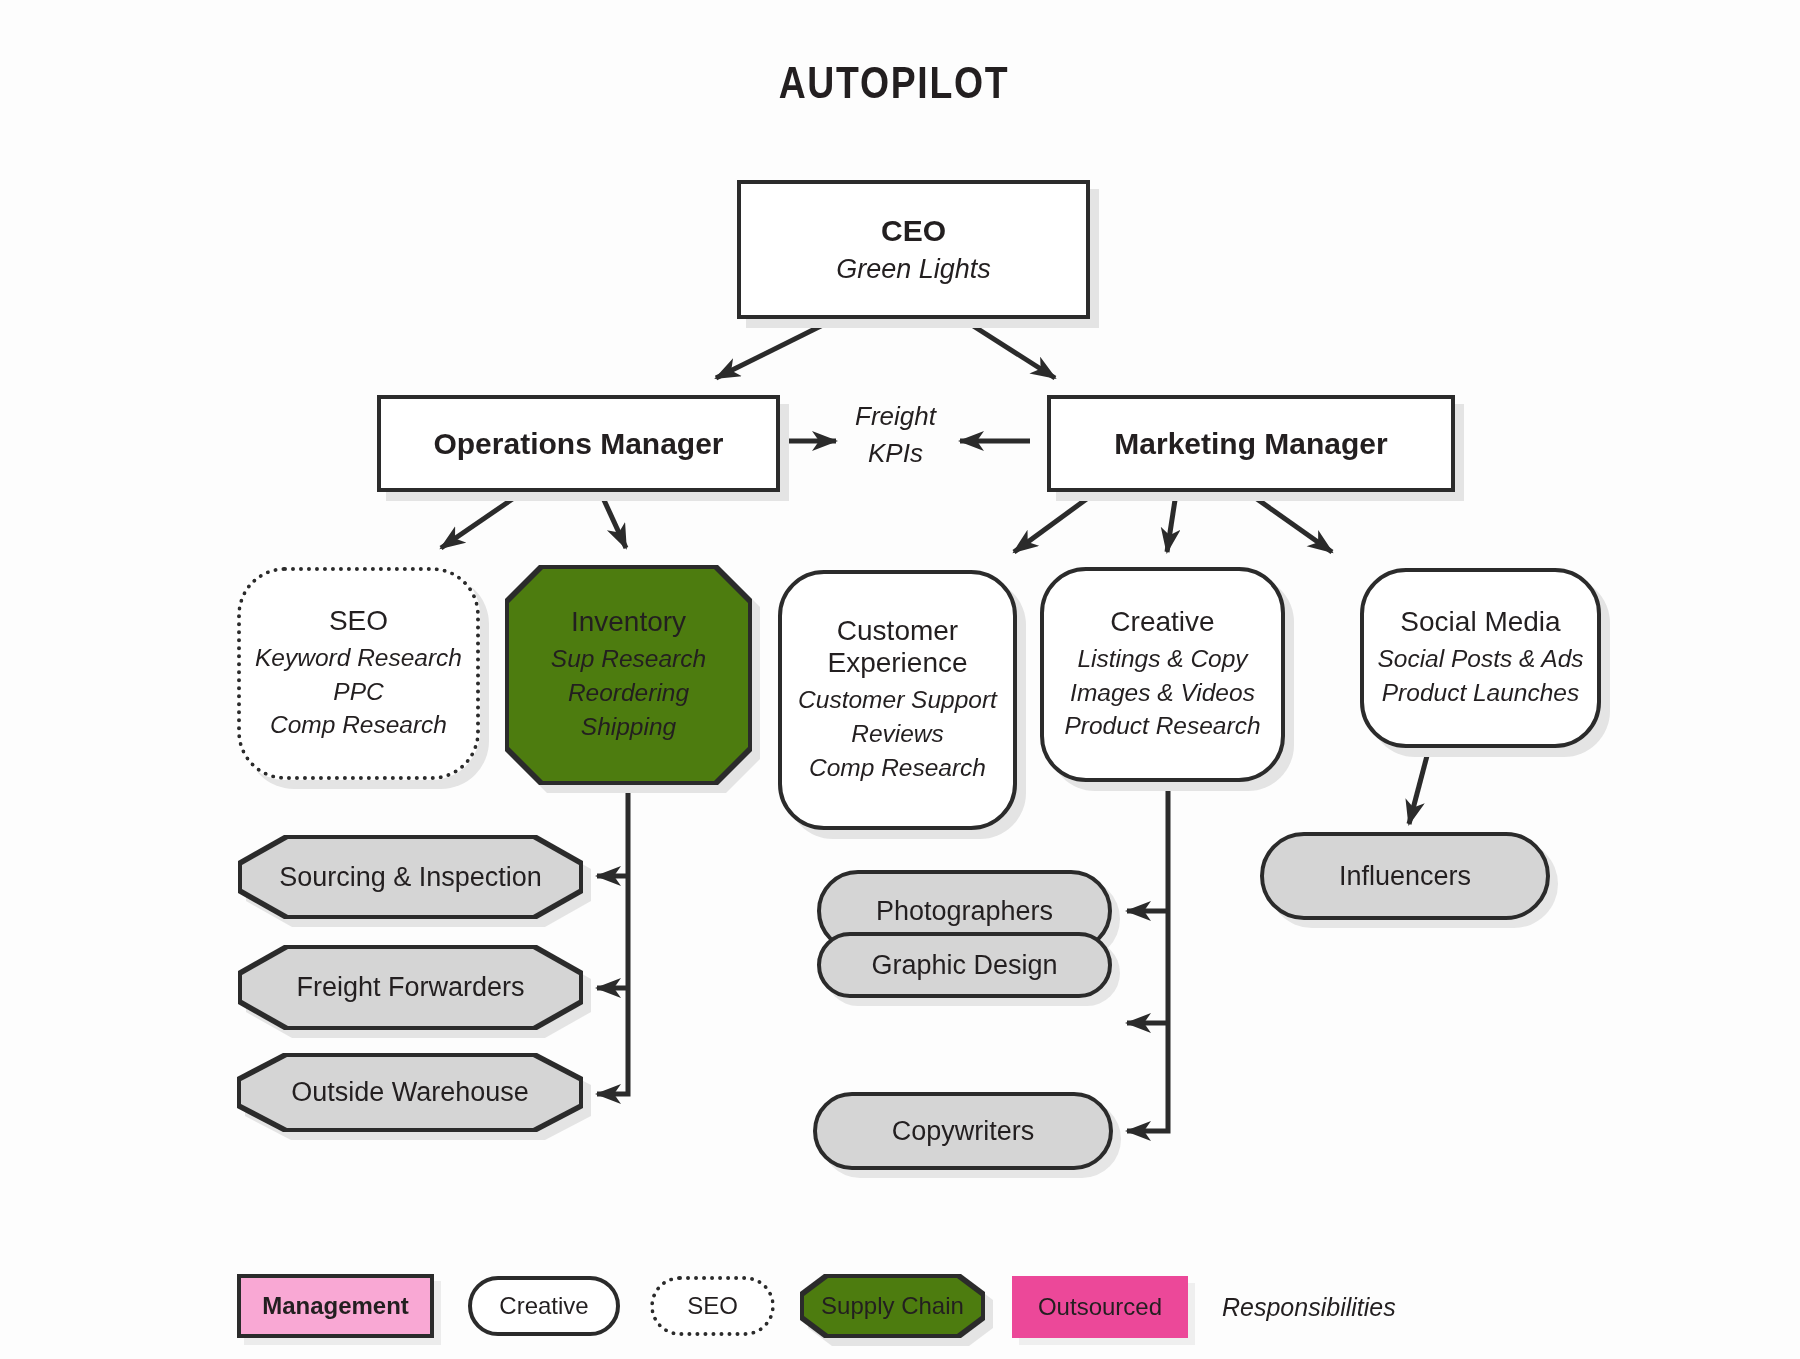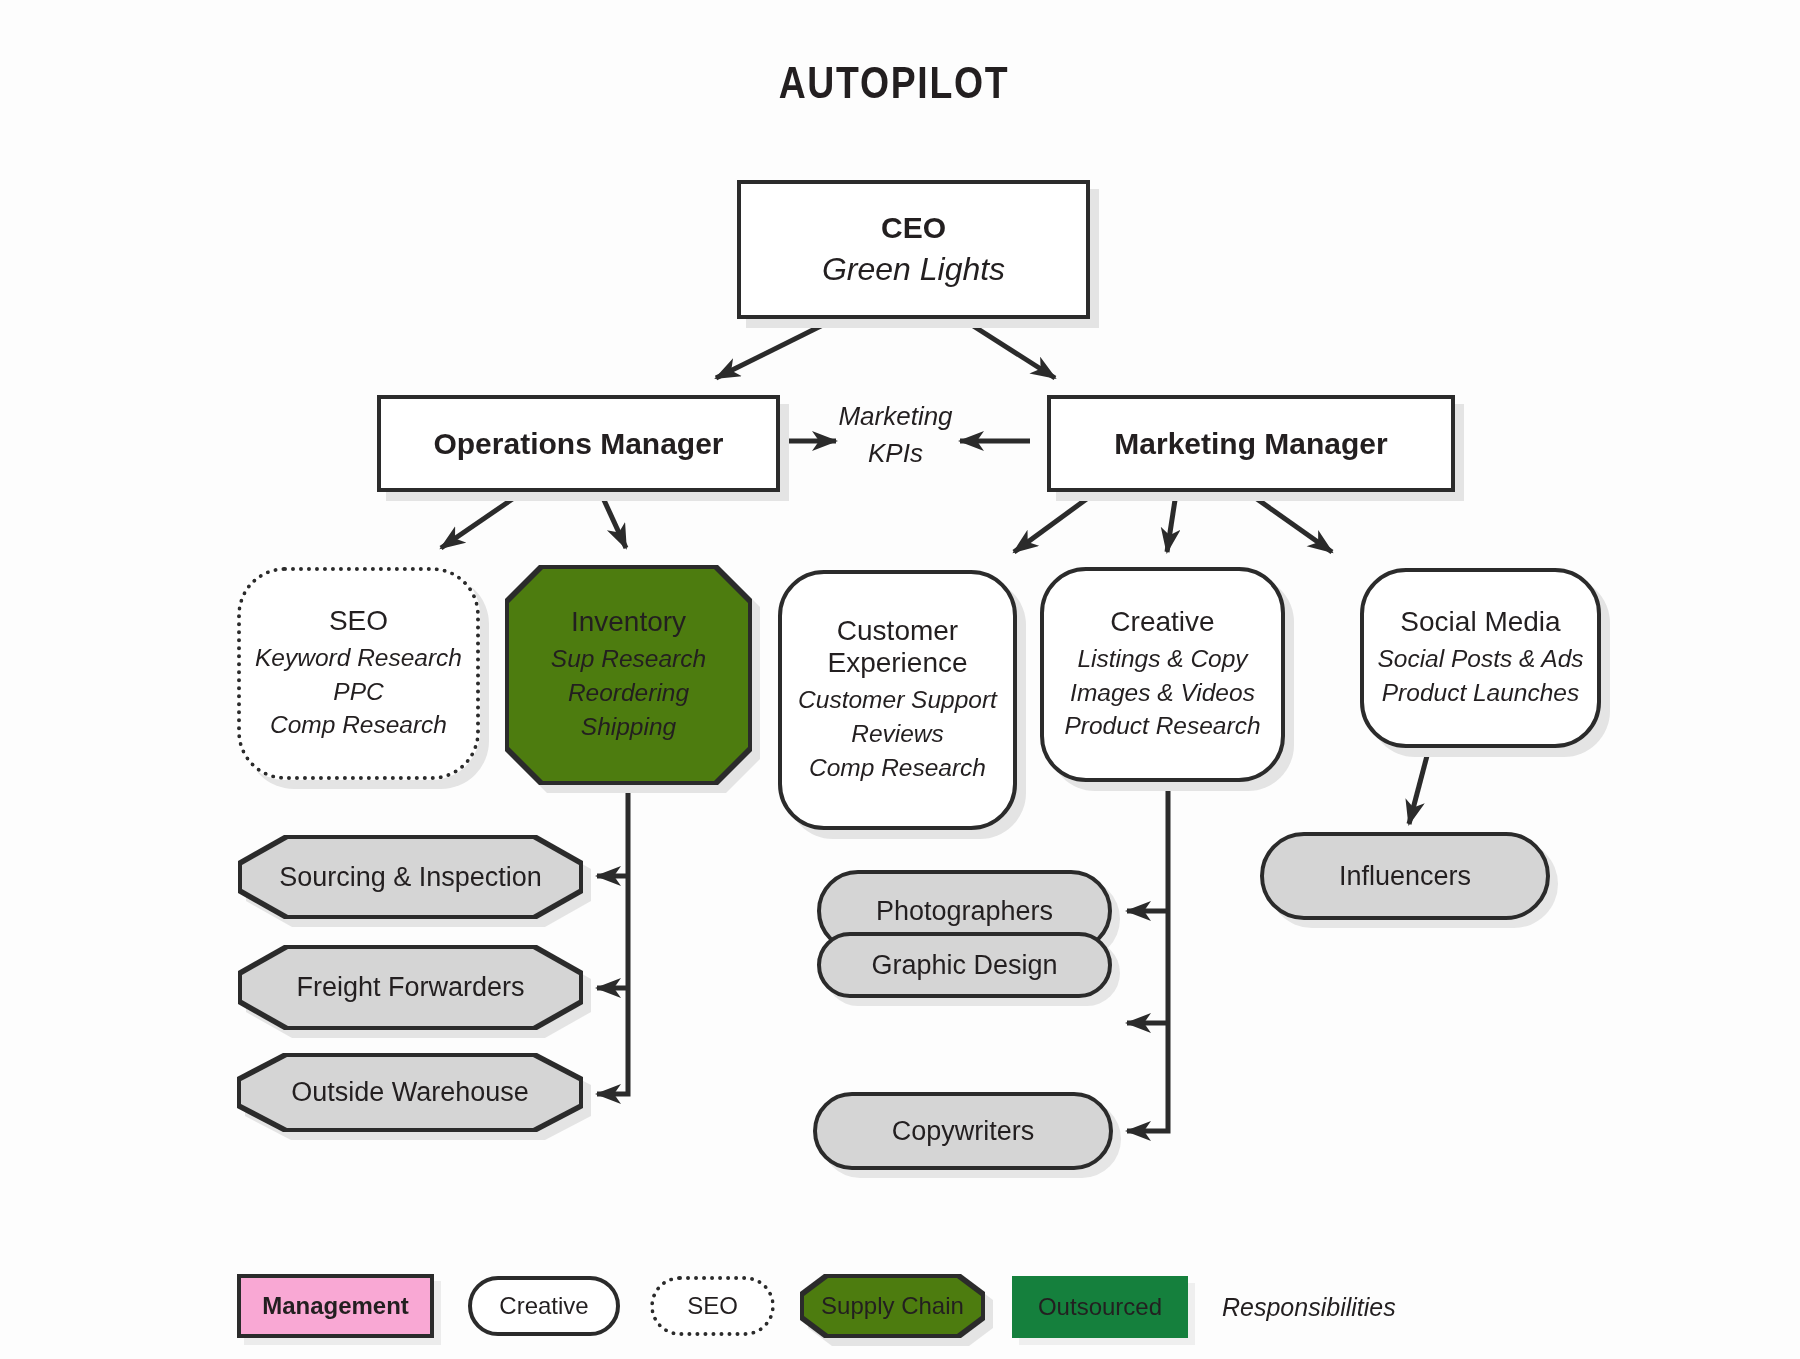--- a/index.html
+++ b/index.html
@@ -15,21 +15,21 @@
   }
   
   .mgmt{
     background:#fff;border:4px solid #2b2b2b;
     box-shadow:9px 9px 0 #e4e4e4;
     display:flex;flex-direction:column;align-items:center;justify-content:center;
     text-align:center;
     margin-left:15px;
   }
   .mgmt .t{font-weight:bold;font-size:30px;}
-  .mgmt .s{font-style:italic;font-size:32px;margin-top:6px;}
+  .mgmt .s{font-style:italic;font-size:27px;margin-top:6px;}
   
   .round{
     background:#fff;border:4px solid #2b2b2b;border-radius:46px;
     box-shadow:9px 9px 0 #e4e4e4;
     display:flex;flex-direction:column;align-items:center;justify-content:center;
     text-align:center;padding:6px 10px;box-sizing:border-box;
   }
   .round .t{font-size:28px;line-height:1.15;margin-bottom:4px;}
   .round .i{font-style:italic;font-size:24.5px;line-height:1.38;}
   .dotted{border-style:dotted;border-radius:48px;}
@@ -60,21 +60,21 @@
   #shared-goals{
     left:793px;top:398px;width:205px;text-align:center;
     font-style:italic;font-size:26px;line-height:37px;
   }
   
   .lg-rect{background:#f9a8d4;border:4px solid #2b2b2b;box-shadow:7px 7px 0 #ececec;
     display:flex;align-items:center;justify-content:center;font-size:24px;box-sizing:border-box;}
   .lg-pill{background:#fff;border:4px solid #2b2b2b;border-radius:999px;
     display:flex;align-items:center;justify-content:center;font-size:24px;box-sizing:border-box;}
   .lg-dotted{border-style:dotted;}
-  .lg-gray{background:#15803d;border:none;box-shadow:7px 7px 0 #efefef;
+  .lg-gray{background:#ec4899;border:none;box-shadow:7px 7px 0 #efefef;
     display:flex;align-items:center;justify-content:center;font-size:24px;}
   .lg-text{display:flex;align-items:center;font-style:italic;font-size:25px;}
   .bold{font-weight:bold;}
   svg line,svg polyline{stroke:#2b2b2b;stroke-width:5;fill:none;}
 </style>
 </head>
 <body>
 
 <div id="canvas">
 
@@ -108,21 +108,21 @@
     <div class="t">CEO</div>
     <div class="s">Green Lights</div>
   </div>
   <div class="abs mgmt" style="left:362px;top:395px;width:395px;height:89px">
     <div class="t">Operations Manager</div>
   </div>
   <div class="abs mgmt" style="left:1032px;top:395px;width:400px;height:89px">
     <div class="t">Marketing Manager</div>
   </div>
   <div class="abs" id="shared-goals">
-    <div>Marketing</div>
+    <div>Freight</div>
     <div>KPIs</div>
   </div>
 
   <div class="abs round dotted" style="left:237px;top:567px;width:243px;height:213px">
     <div class="t">SEO</div>
     <div class="i">Keyword Research</div>
     <div class="i">PPC</div>
     <div class="i">Comp Research</div>
   </div>
 

